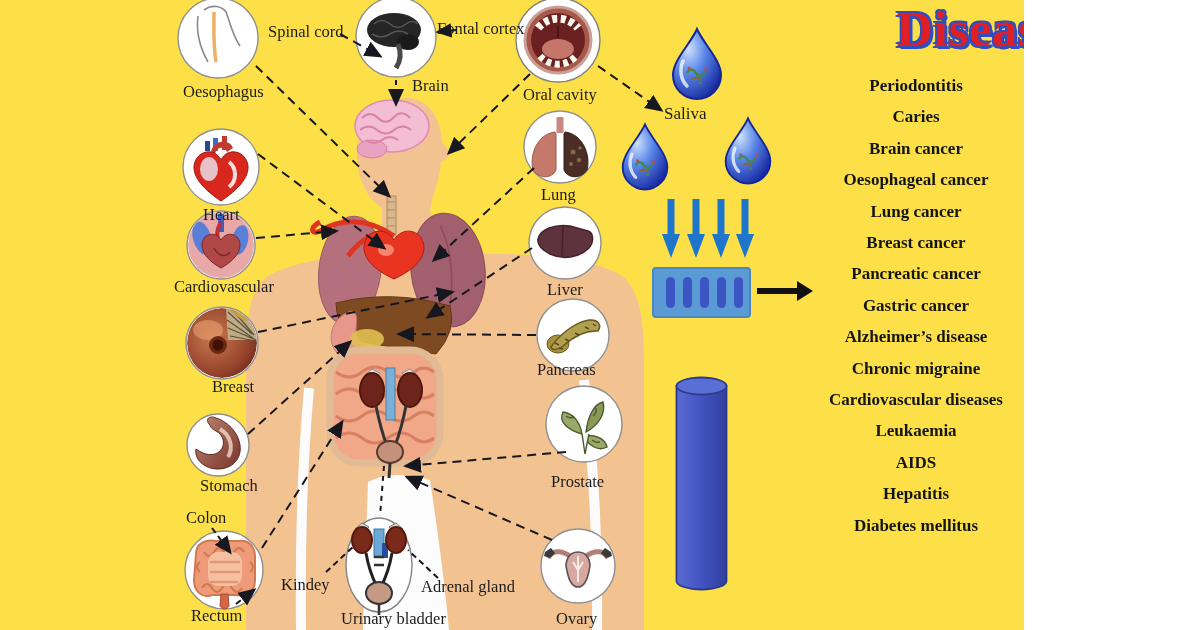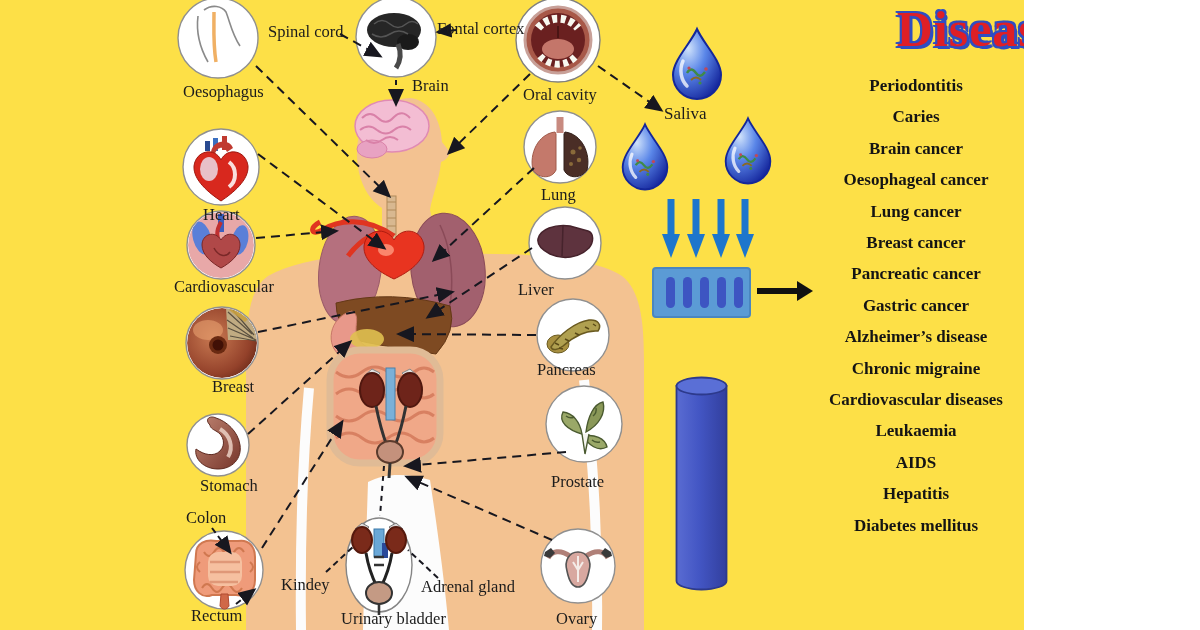--- a/index.html
+++ b/index.html
@@ -356,21 +356,21 @@
 <div class="lbl" style="left:174px;top:279px">Cardiovascular</div>
 <div class="lbl" style="left:212px;top:379px">Breast</div>
 <div class="lbl" style="left:200px;top:478px">Stomach</div>
 <div class="lbl" style="left:186px;top:510px">Colon</div>
 <div class="lbl" style="left:191px;top:608px">Rectum</div>
 <div class="lbl" style="left:281px;top:577px">Kindey</div>
 <div class="lbl" style="left:341px;top:611px">Urinary bladder</div>
 <div class="lbl" style="left:421px;top:579px">Adrenal gland</div>
 <div class="lbl" style="left:556px;top:611px">Ovary</div>
 <div class="lbl" style="left:541px;top:187px">Lung</div>
-<div class="lbl" style="left:518px;top:282px">Liver</div>
+<div class="lbl" style="left:547px;top:282px">Liver</div>
 <div class="lbl" style="left:537px;top:362px">Pancreas</div>
 <div class="lbl" style="left:551px;top:474px">Prostate</div>
 
 <div class="disease-title">Disease</div>
 <div class="disease-list">
   <div>Periodontitis</div>
   <div>Caries</div>
   <div>Brain cancer</div>
   <div>Oesophageal cancer</div>
   <div>Lung cancer</div>

